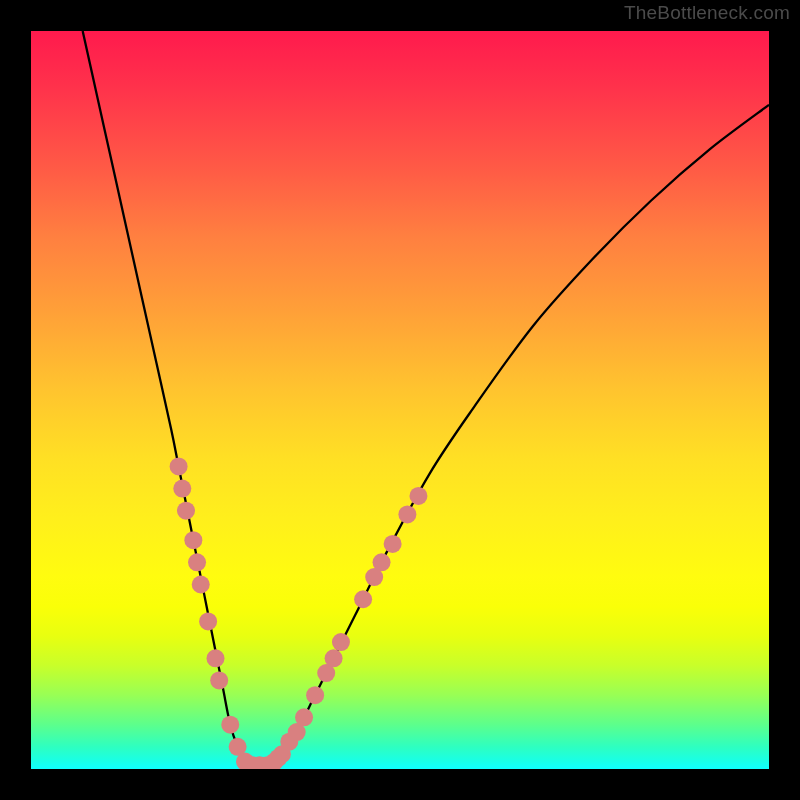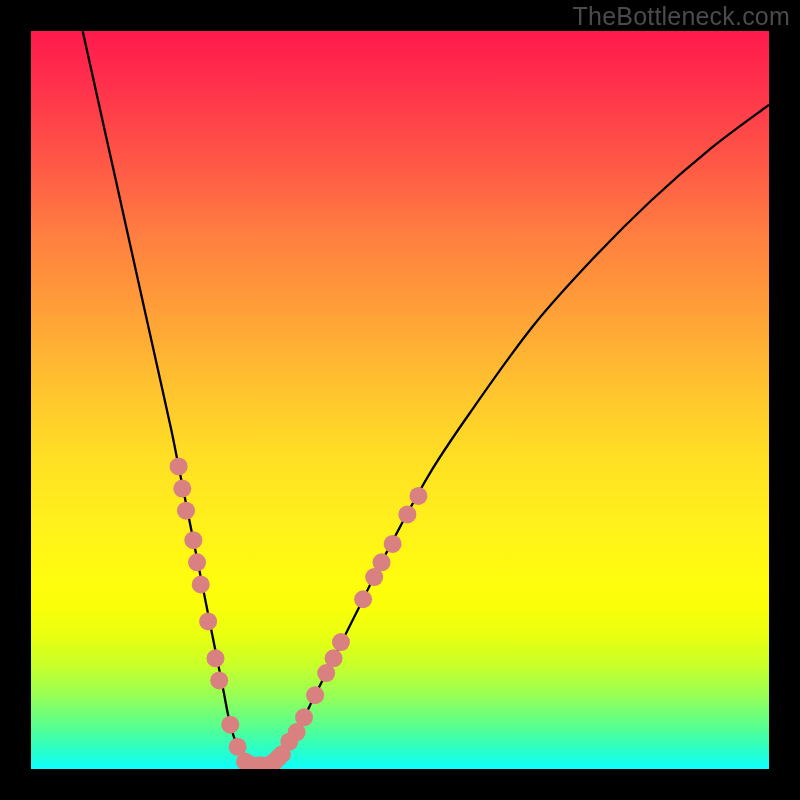--- a/index.html
+++ b/index.html
@@ -52,21 +52,21 @@
       #2effc0 97%,
       #18ffe8 99%,
       #10ffff 100%
     );
   }
   .watermark {
     position: absolute;
     top: 2px;
     right: 10px;
     color: #4b4b4b;
-    font-size: 25px;
+    font-size: 19px;
     letter-spacing: 0.2px;
     font-weight: 400;
     z-index: 5;
   }
   svg.curve, svg.dots {
     position: absolute;
     left: 0;
     top: 0;
     width: 738px;
     height: 738px;

